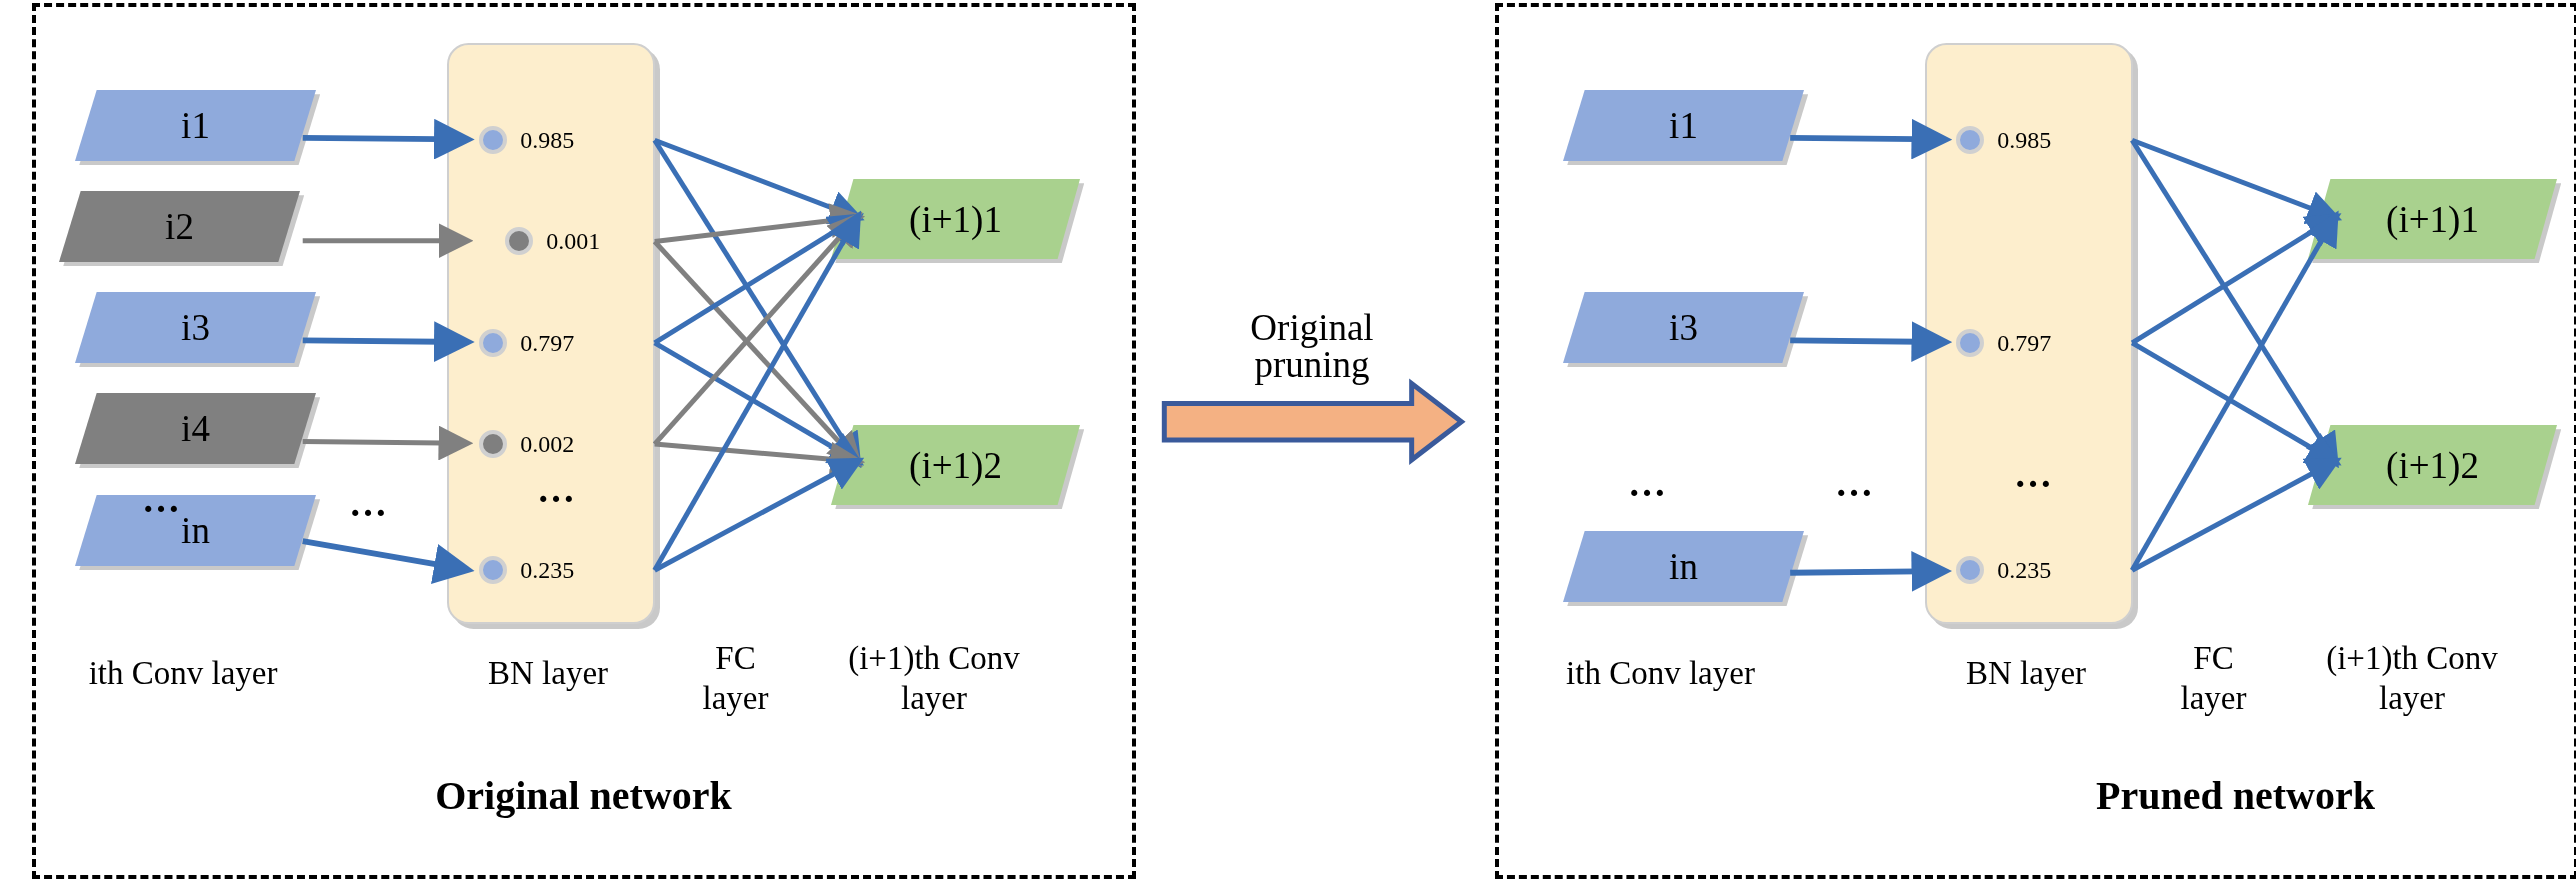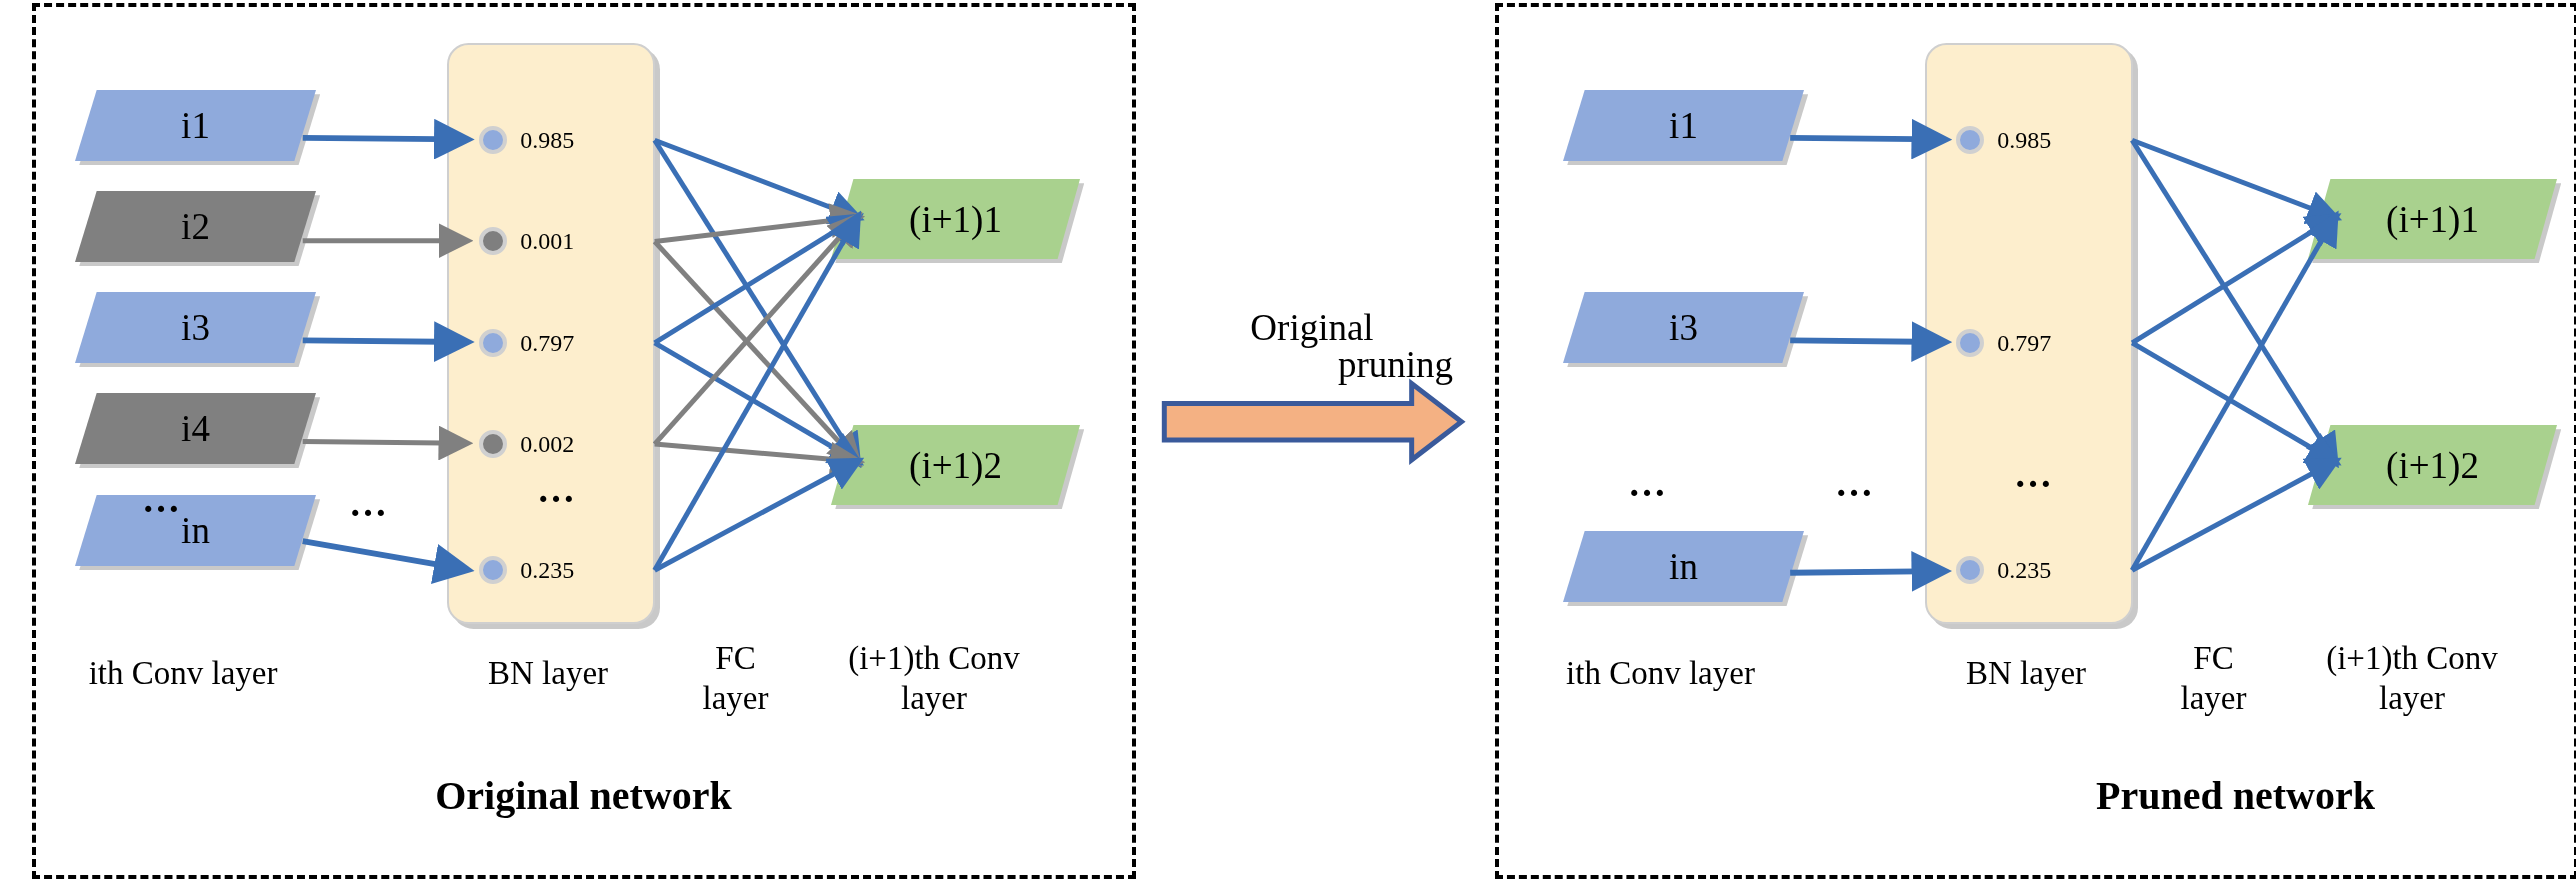--- a/index.html
+++ b/index.html
@@ -81,21 +81,21 @@
 <body>
 
 <div class="stage">
 
   <div class="panel" id="panel-original"></div>
 
   <div class="pg-wrap blue" style="left:58px;  top:90px; width:241px; height:71px;">
     <div class="pg-shadow"></div>
     <div class="pg-face">i1</div>
   </div>
-  <div class="pg-wrap grey" style="left:58px;  top:191px; width:241px; height:71px;">
+  <div class="pg-wrap grey" style="left:42px;  top:191px; width:241px; height:71px;">
     <div class="pg-shadow"></div>
     <div class="pg-face">i2</div>
   </div>
   <div class="pg-wrap blue" style="left:58px;  top:292px; width:241px; height:71px;">
     <div class="pg-shadow"></div>
     <div class="pg-face">i3</div>
   </div>
   <div class="pg-wrap grey" style="left:58px;  top:393px; width:241px; height:71px;">
     <div class="pg-shadow"></div>
     <div class="pg-face">i4</div>
@@ -107,21 +107,21 @@
   <div class="dots" style="left:125px; top:477px;">…</div>
   <div class="dots" style="left:332px; top:481px;">…</div>
 
   <div class="bnbox-shadow" style="left:435px; top:48px; width:208px; height:581px;"></div>
   <div class="bnbox" id="bn-original" style="left:430px; top:43px; width:208px; height:581px;"></div>
 
   <div class="bnrow" style="left:462px; top:126px;">
     <span class="node on"></span>
     <span class="bnval">0.985</span>
   </div>
-  <div class="bnrow" style="left:462px; top:227px;text-align:center;">
+  <div class="bnrow" style="left:488px; top:227px;text-align:center;">
     <span class="node off"></span>
     <span class="bnval">0.001</span>
   </div>
   <div class="bnrow" style="left:462px; top:329px;">
     <span class="node on"></span>
     <span class="bnval">0.797</span>
   </div>
   <div class="bnrow" style="left:462px; top:430px;">
     <span class="node off"></span>
     <span class="bnval">0.002</span>
@@ -143,21 +143,21 @@
 
   <div class="caption" style="left:16.6px;  top:656px; width:299px;">ith Conv layer</div>
   <div class="caption" style="left:398px; top:656px; width:266px;">BN layer</div>
   <div class="caption" style="left:656px; top:641px; width:125px;">FC</div>
   <div class="caption" style="left:656px; top:681px; width:125px;">layer</div>
   <div class="caption" style="left:780px; top:641px; width:274px;">(i+1)th Conv</div>
   <div class="caption" style="left:780px; top:681px; width:274px;">layer</div>
   <div class="title" style="left:251px; top:772px; width:631px;">Original network</div>
 
   <div class="prune-label" style="left:1154px; top:307px; width:282px;">Original</div>
-  <div class="prune-label" style="left:1154px; top:344px; width:282px;text-align:right;">pruning</div>
+  <div class="prune-label" style="left:1154px; top:344px; width:282px;">pruning</div>
 
   <div class="panel" id="panel-pruned"></div>
 
   <div class="pg-wrap blue" style="left:1546px; top:90px; width:241px; height:71px;">
     <div class="pg-shadow"></div>
     <div class="pg-face">i1</div>
   </div>
   <div class="pg-wrap blue" style="left:1546px; top:292px; width:241px; height:71px;">
     <div class="pg-shadow"></div>
     <div class="pg-face">i3</div>

